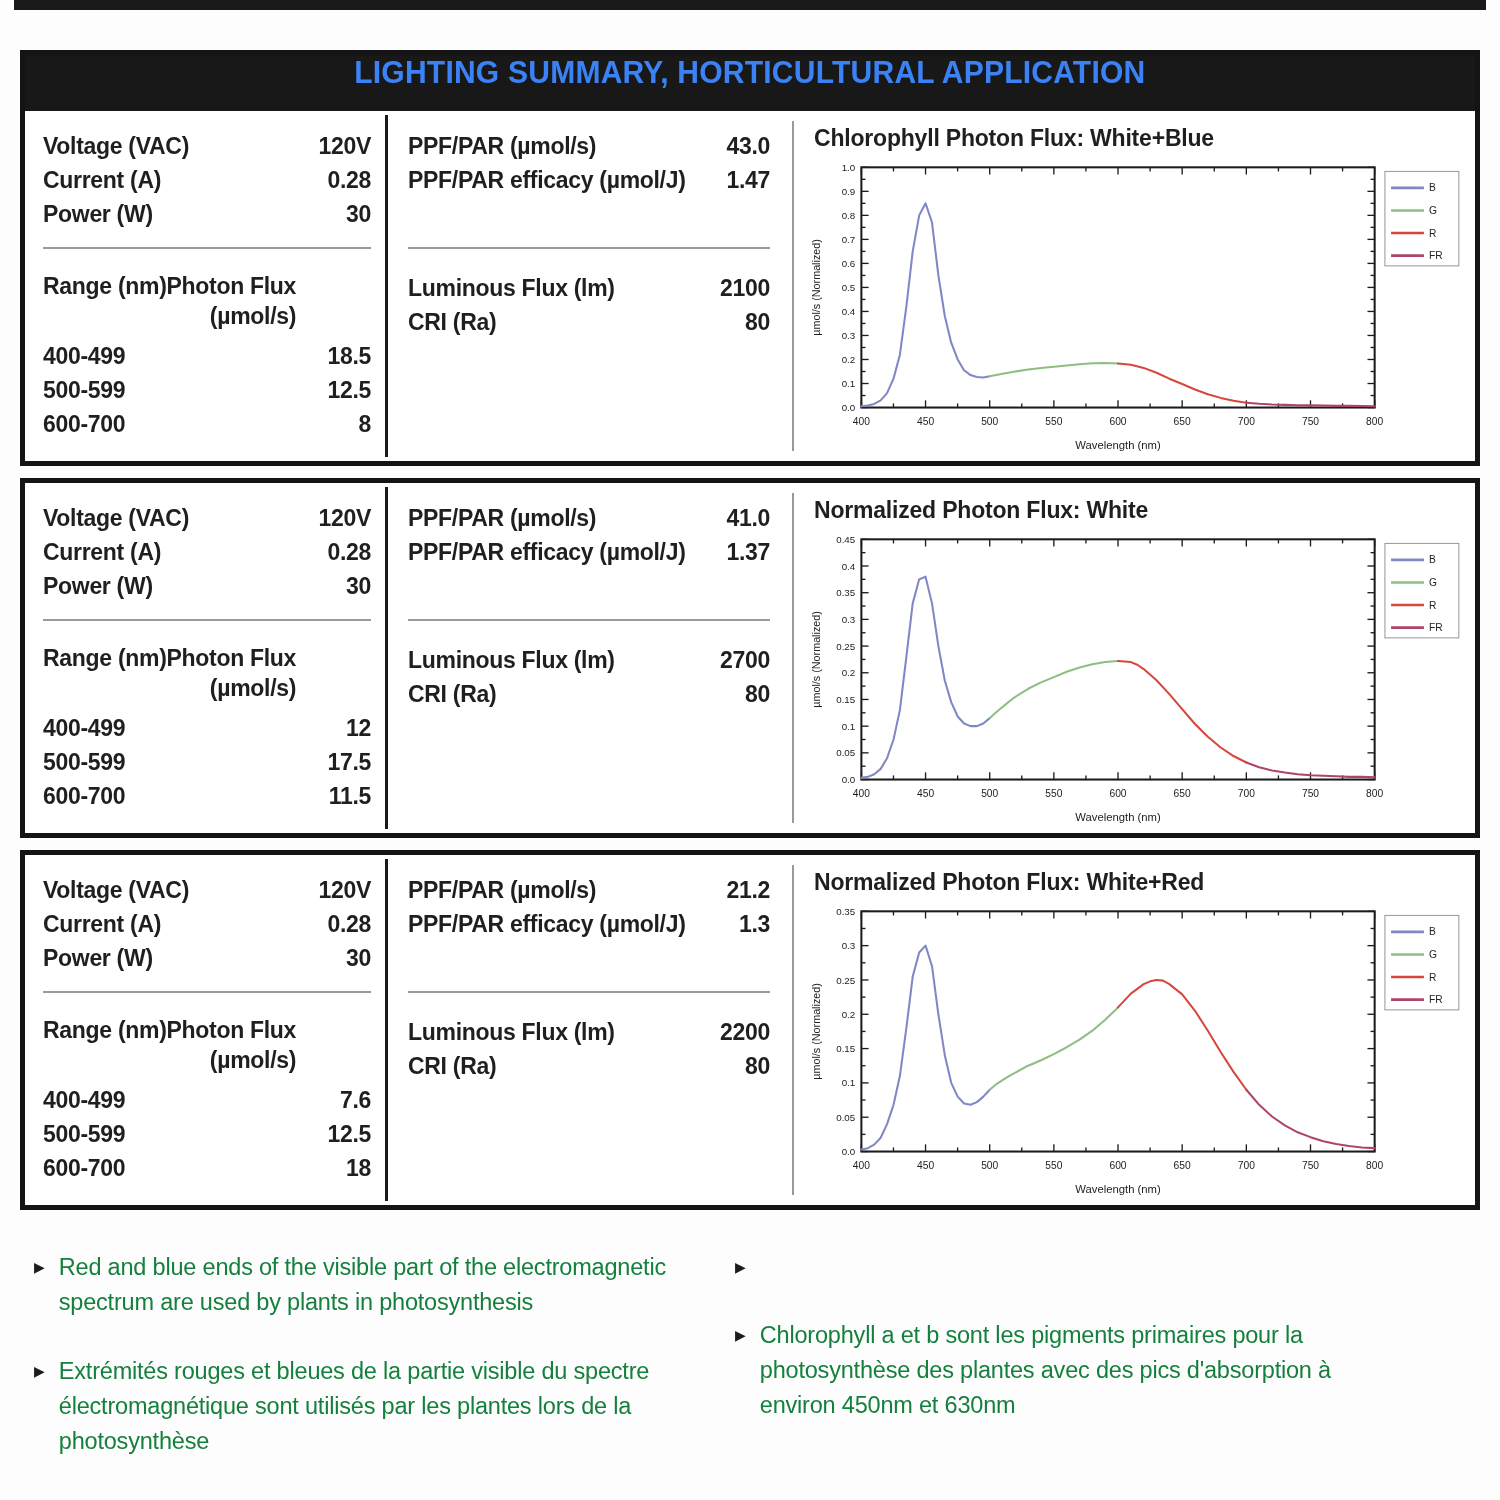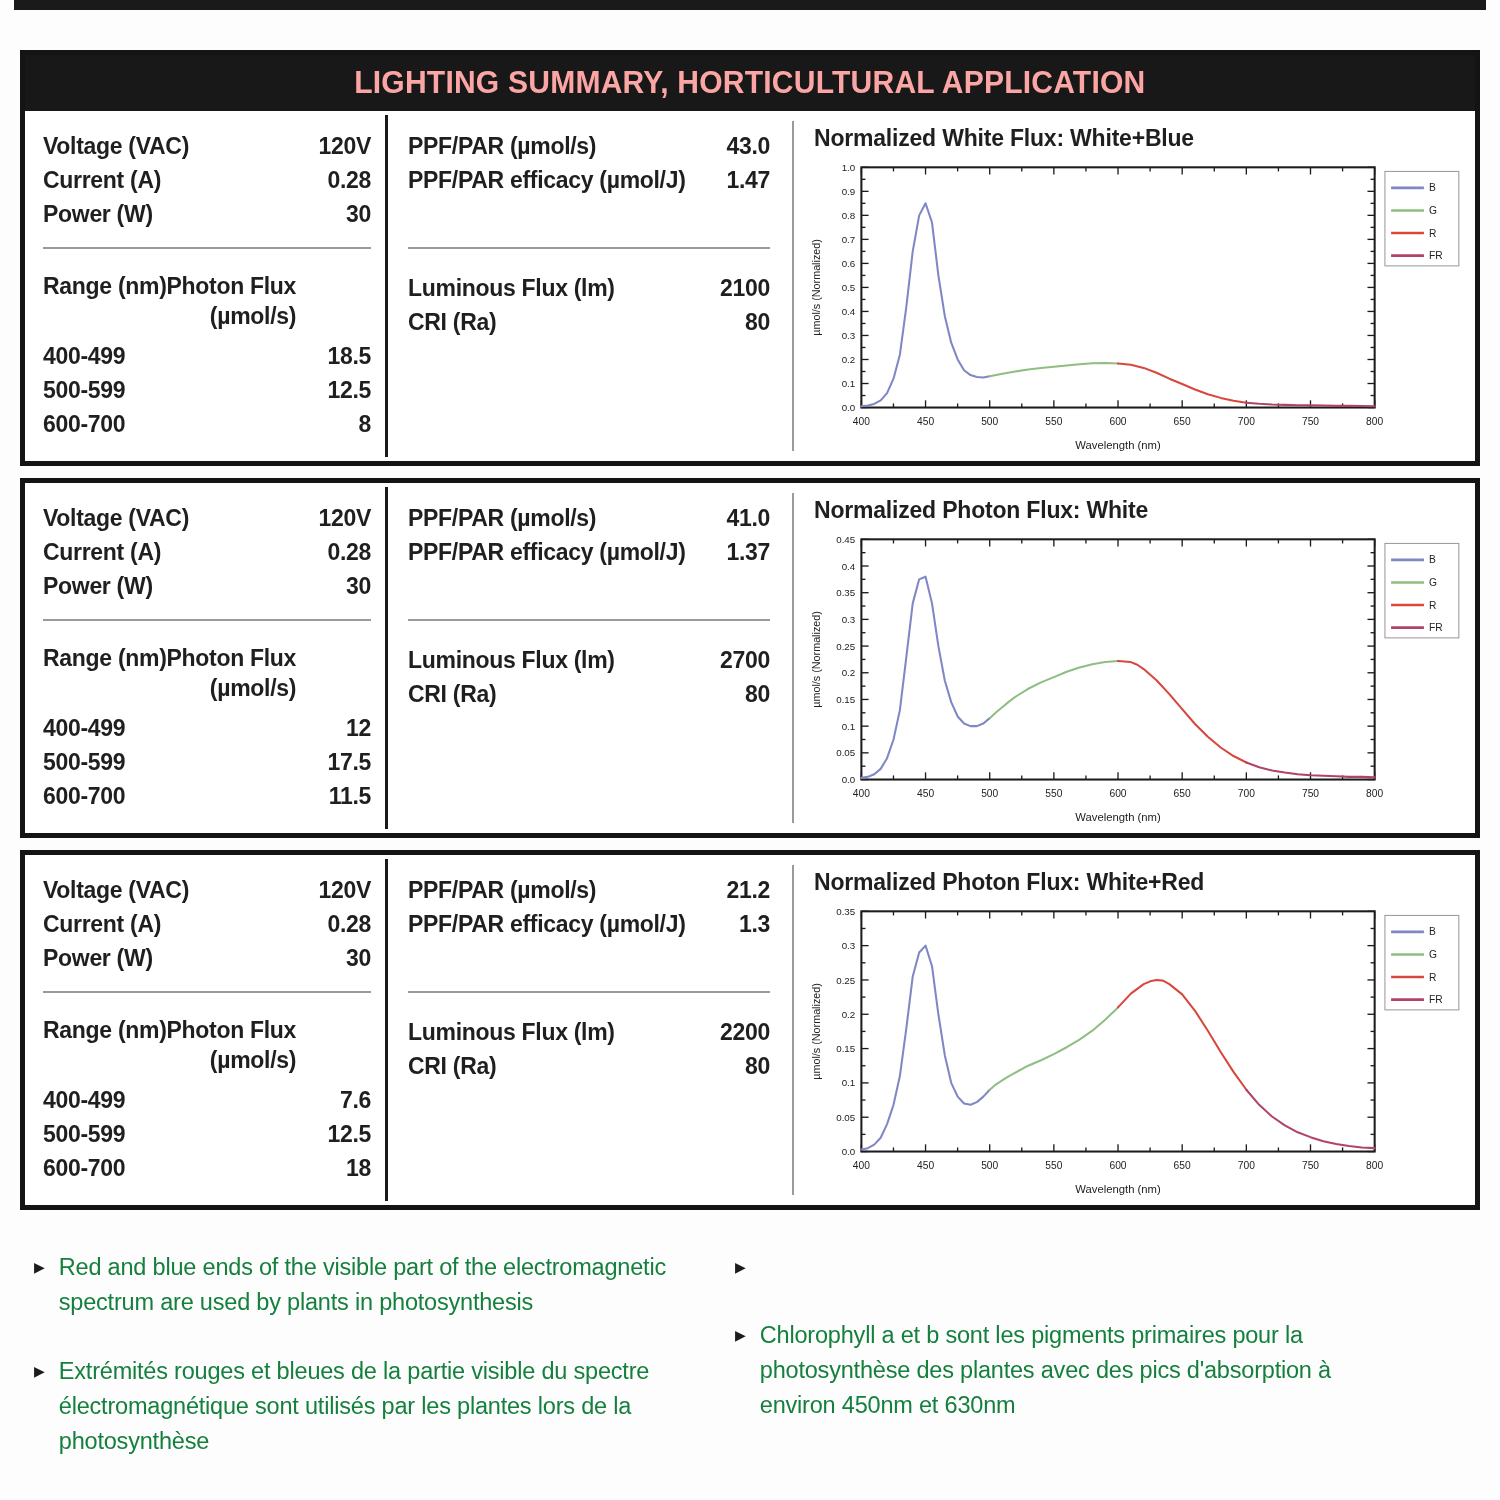--- a/index.html
+++ b/index.html
@@ -1,21 +1,21 @@
 <!DOCTYPE html>
 <html><head>
 <meta charset="utf-8">
 <style>
   * { box-sizing: border-box; margin: 0; padding: 0; }
   html, body { width: 1500px; height: 1500px; background: #fdfdfd; font-family: "Liberation Sans", sans-serif; color: #1f1f1f; }
   .top-sliver { position: absolute; top: 0; left: 14px; right: 14px; height: 10px; background: #1a1a1a; }
   .content { padding: 50px 20px 0 20px; }
 
   .panel { border: 5px solid #141414; background: #ffffff; margin-bottom: 12px; }
-  .titlebar { height: 56px; background: #181818; color: #fca5a5; display: flex; align-items: center; justify-content: center; }
+  .titlebar { height: 56px; background: #181818; color: #3b82f6; display: flex; justify-content: center; }
   .titlebar span { font-size: 31px; font-weight: bold; letter-spacing: 0.2px; transform: scaleX(0.97); }
 
   .panel-body { display: flex; height: 350px; align-items: stretch; }
   .col1 { width: 360px; padding: 0 14px 0 18px; }
   .col2 { width: 404px; padding: 0 22px 0 20px; }
   .chart-col { flex: 1; padding: 8px 10px 0 14px; min-width: 0; }
 
   .vline-black { width: 3px; background: #1a1a1a; margin: 4px 0; }
   .vline-gray { width: 2px; background: #9a9a9a; margin: 10px 0; }
   .hline { height: 2px; background: #9a9a9a; }
@@ -109,21 +109,21 @@
               <span class="v">2100</span>
             </div>
           <div class="kv">
               <span class="k">CRI (Ra)</span>
               <span class="v">80</span>
             </div>
         </div>
       </div>
       <div class="vline-gray"></div>
       <div class="chart-col">
-        <h3 class="chart-title">Normalized White Flux: White+Blue</h3>
+        <h3 class="chart-title">Chlorophyll Photon Flux: White+Blue</h3>
         <svg class="chart" viewBox="0 0 640 292">
             <rect x="52" y="12" width="500" height="234" fill="#ffffff" stroke="#1c1c1c" stroke-width="2"></rect>
             <line x1="52" y1="246" x2="52" y2="239" stroke="#1c1c1c" stroke-width="1.3"></line>
             <line x1="52" y1="12" x2="52" y2="19" stroke="#1c1c1c" stroke-width="1.3"></line>
             <text x="52" y="263" text-anchor="middle" font-size="10" fill="#222">400</text>
             <line x1="83.25" y1="246" x2="83.25" y2="242" stroke="#1c1c1c" stroke-width="1.3"></line>
             <line x1="83.25" y1="12" x2="83.25" y2="16" stroke="#1c1c1c" stroke-width="1.3"></line>
             <line x1="114.5" y1="246" x2="114.5" y2="239" stroke="#1c1c1c" stroke-width="1.3"></line>
             <line x1="114.5" y1="12" x2="114.5" y2="19" stroke="#1c1c1c" stroke-width="1.3"></line>
             <text x="114.5" y="263" text-anchor="middle" font-size="10" fill="#222">450</text>

